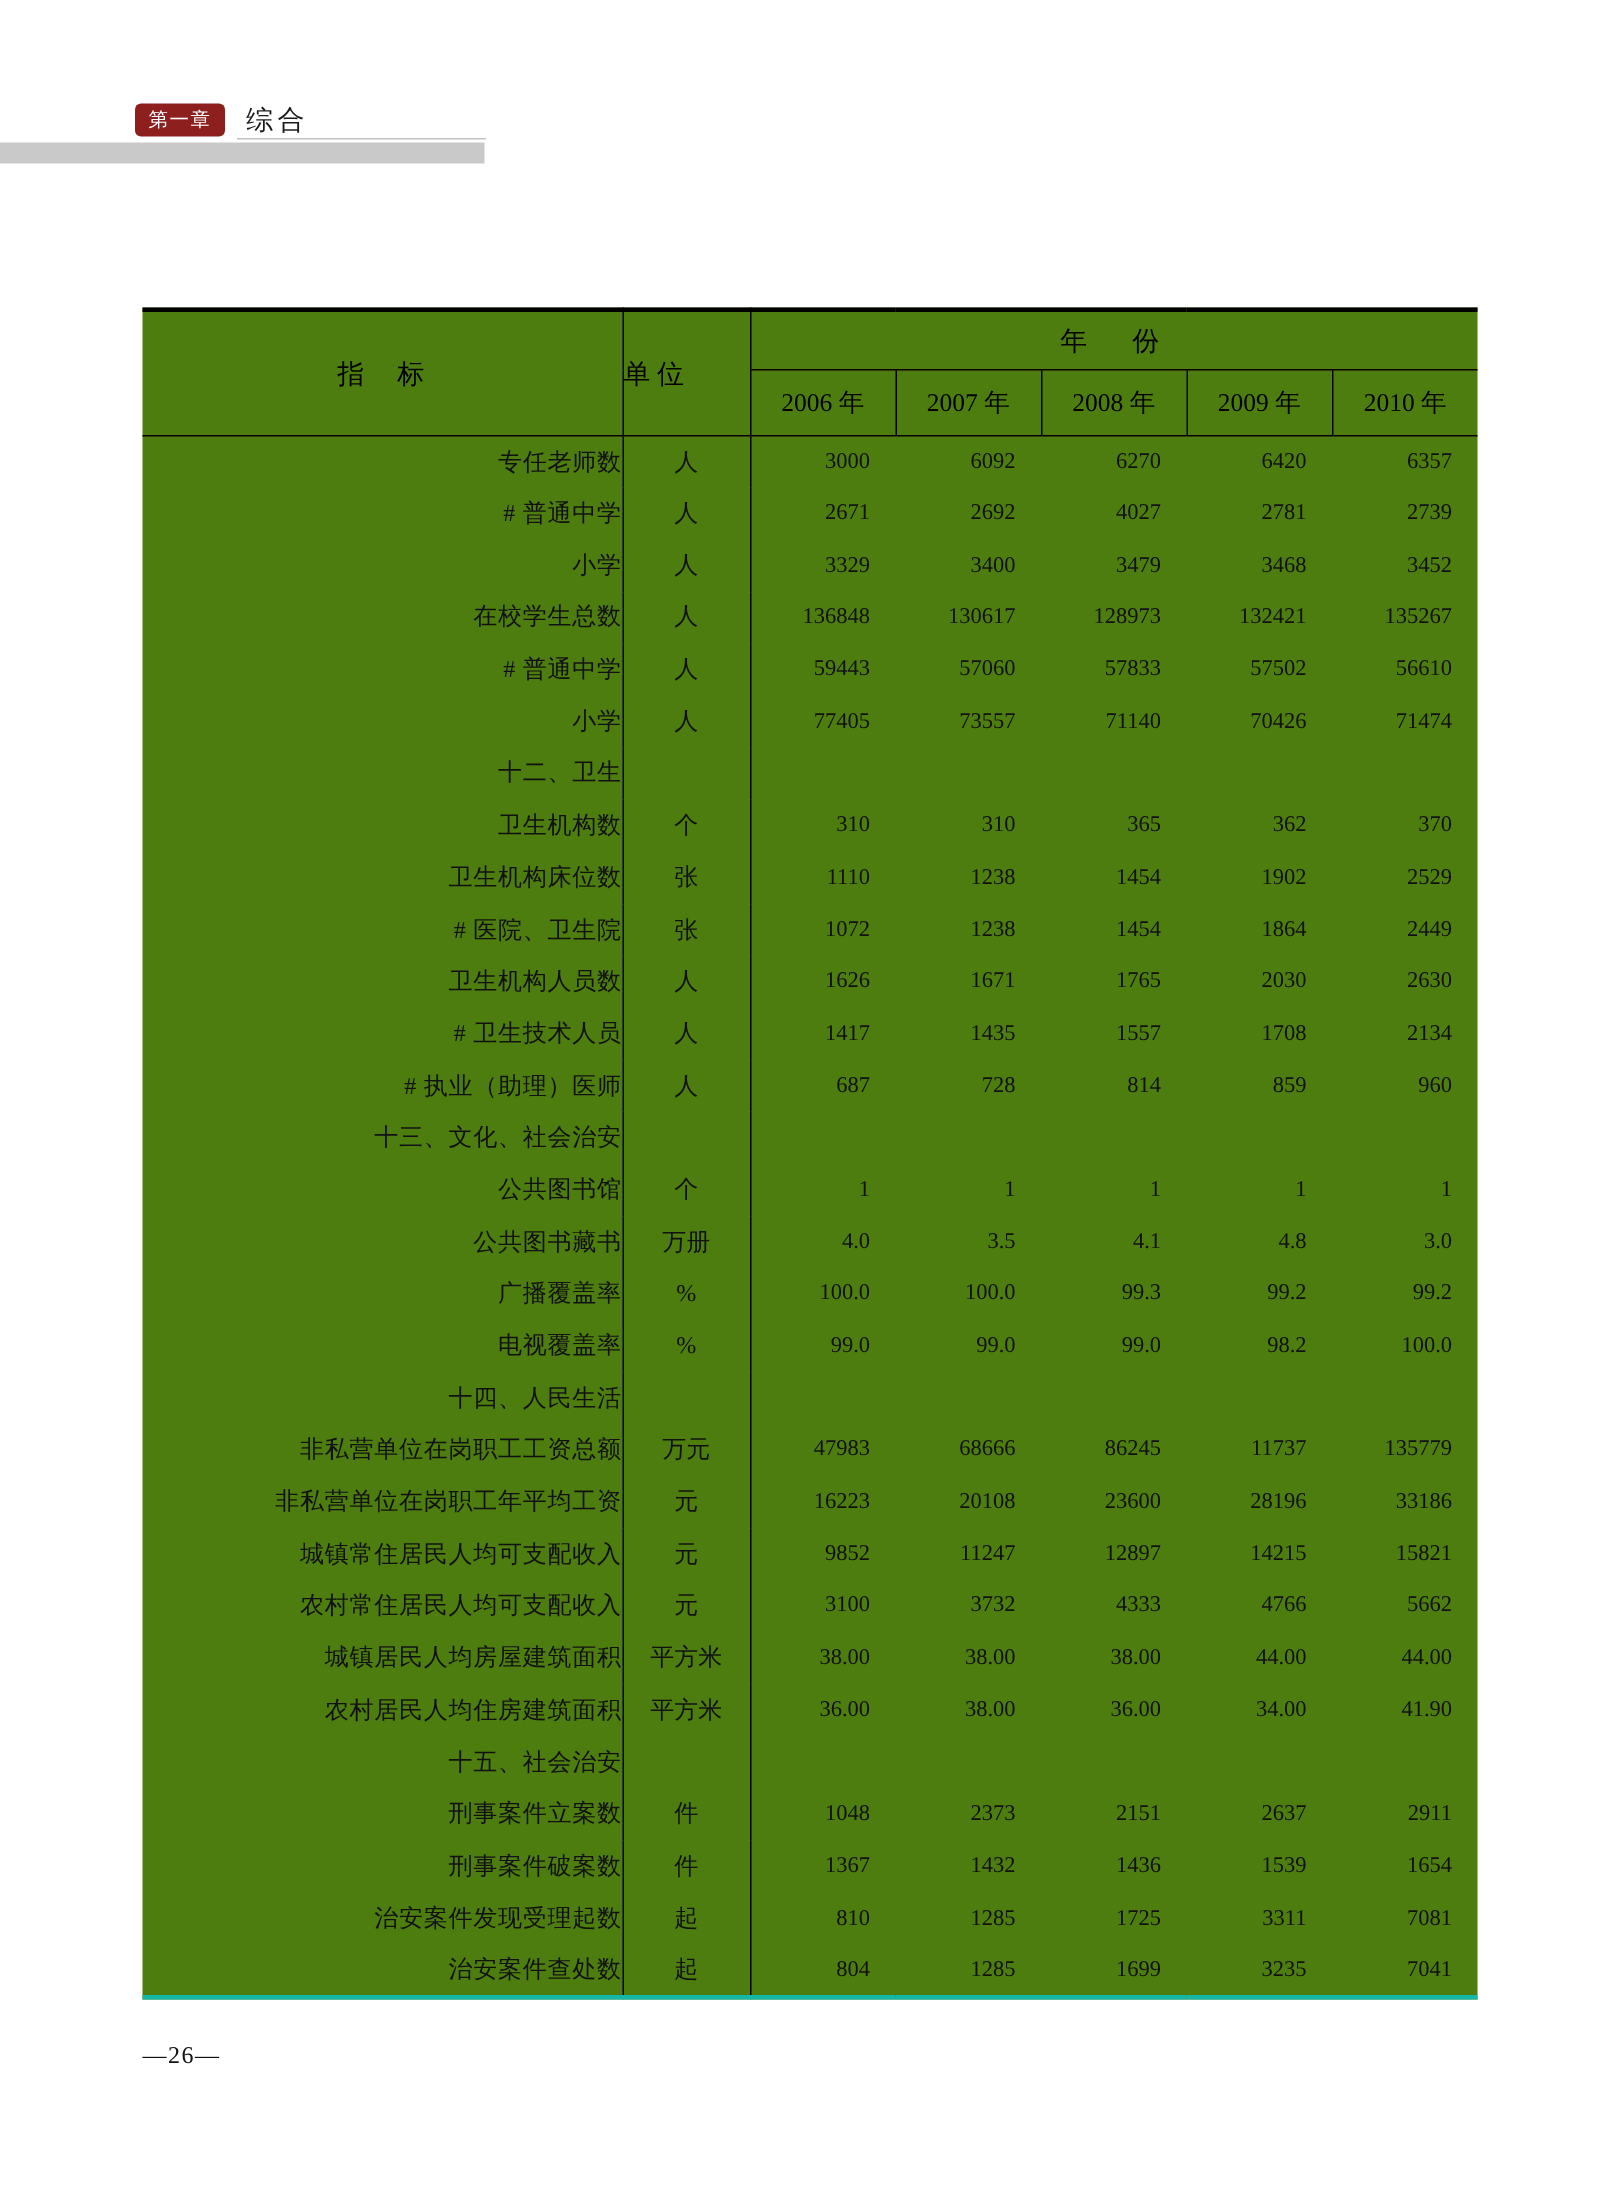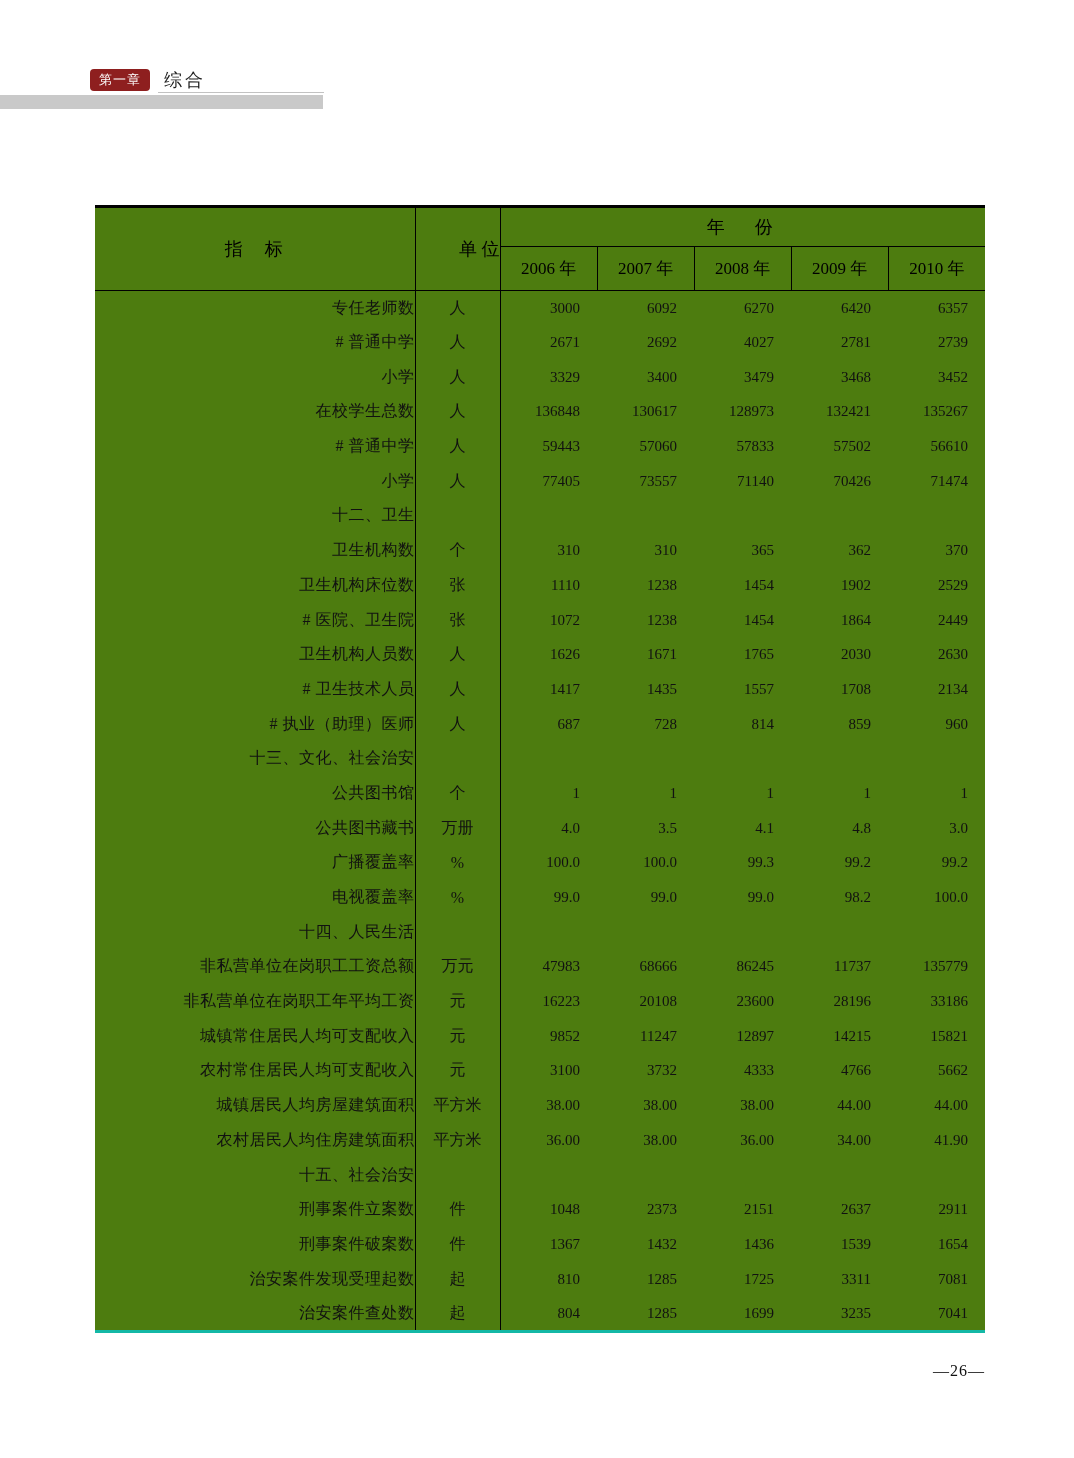--- a/index.html
+++ b/index.html
@@ -66,21 +66,21 @@
   table.stats th { font-weight: normal; }
   thead th { border-bottom: 1px solid #000; }
   th.ind-h {
     border-right: 1px solid #000;
     font-size: 18px; letter-spacing: 2px;
     text-align: center; vertical-align: middle;
   }
   th.unit-h {
     border-right: 1px solid #000;
     font-size: 18px;
-    text-align: right; vertical-align: middle;
+    text-align: left; vertical-align: middle;
   }
   th.group-h {
     font-size: 18px; letter-spacing: 6px;
     height: 40px; text-align: center; vertical-align: middle;
   }
   tr.year-row th {
     border-left: 1px solid #000;
     font-size: 17px;
     height: 44px; text-align: center; vertical-align: middle;
   }
@@ -103,21 +103,21 @@
     text-align: center;
   }
   td.val {
     text-align: right;
     padding-right: 17px;
     font-size: 15px;
   }
   
   .page-footer {
     position: absolute; top: 1362px; left: 95px; width: 890px;
-    text-align: right;
+    text-align: left;
   }
   .page-number { font-size: 16px; color: #111; letter-spacing: 1px; }
 </style>
 </head>
 <body>
 
 <div class="page">
 
   <div class="chapter-row">
     <span class="badge" style="background: rgb(142, 31, 31);">第一章</span>

